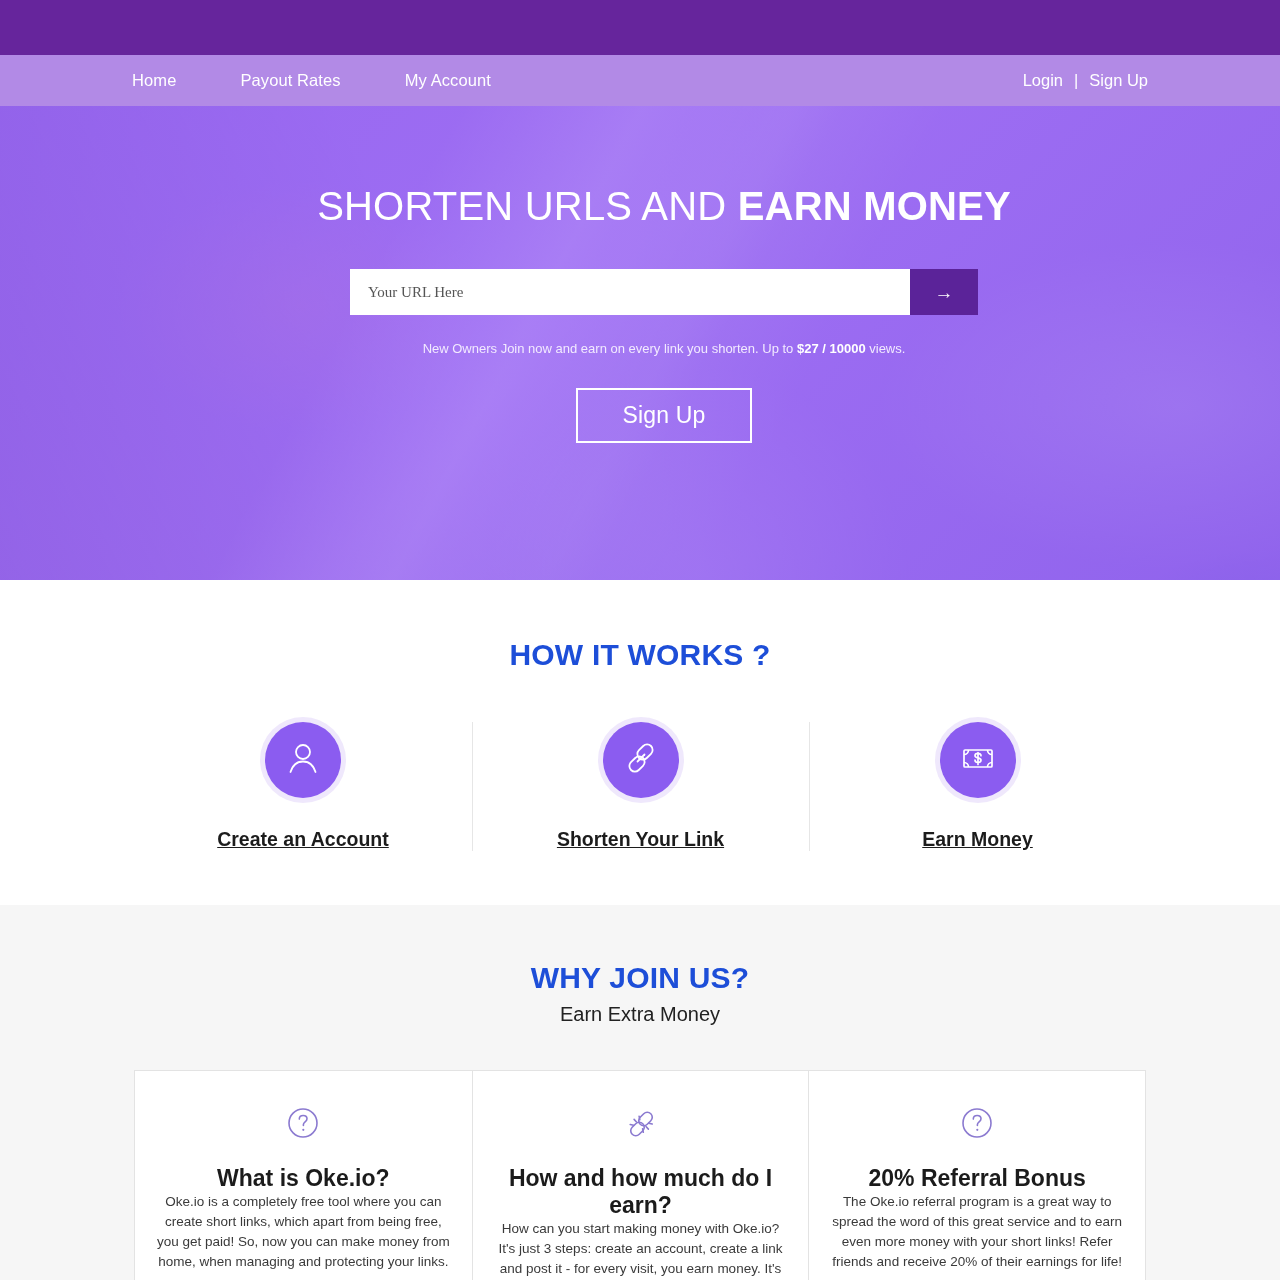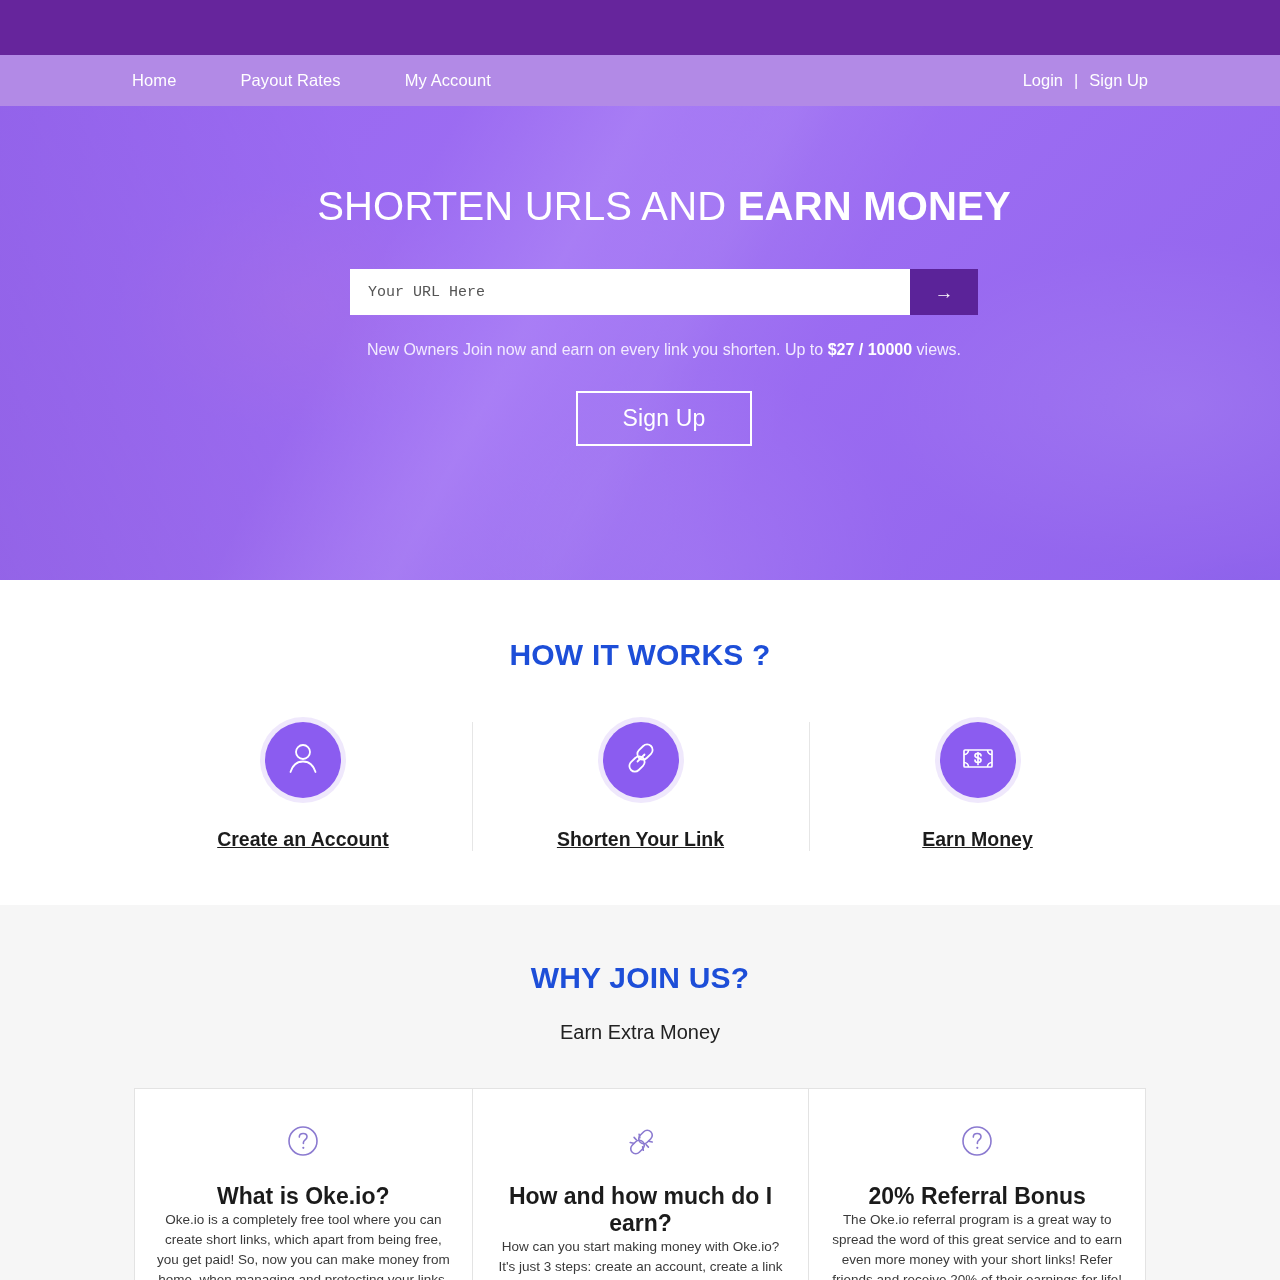--- a/index.html
+++ b/index.html
@@ -97,38 +97,38 @@
   }
   .url-input {
     width: 560px;
     height: 46px;
     border: none;
     outline: none;
     background: #ffffff;
     padding: 0 18px;
     font-size: 15px;
     color: #ef4444;
-    font-family: Liberation Mono, monospace;
+    font-family: Liberation Serif, serif;
   }
   .url-input::placeholder { color: #555; }
   .url-submit {
     width: 68px;
     height: 46px;
     background: #5b2399;
     border: none;
     color: #fff;
     font-size: 19px;
     cursor: pointer;
     line-height: 1;
     font-family: "Liberation Sans", sans-serif;
   }
 
   .hero-sub {
     color: #f2eaff;
-    font-size: 16px;
+    font-size: 13px;
     margin-bottom: 32px;
   }
   .hero-sub b { font-weight: 700; color: #ffffff; }
 
   .signup-btn {
     display: inline-block;
     border: 2px solid #ffffff;
     color: #ffffff;
     background: transparent;
     font-size: 23px;
@@ -183,21 +183,21 @@
   
   .why {
     background: #f6f6f6;
     padding: 56px 0 0 0;
     height: 388px;
   }
   .why-sub {
     text-align: center;
     font-size: 20px;
     color: #222;
-    margin-top: 26px;
+    margin-top: 8px;
   }
   .cards {
     margin: 44px auto 0 auto;
     width: 1012px;
     display: flex;
     background: #ffffff;
     border: 1px solid #e3e3e3;
   }
   .card {
     width: 337px;

